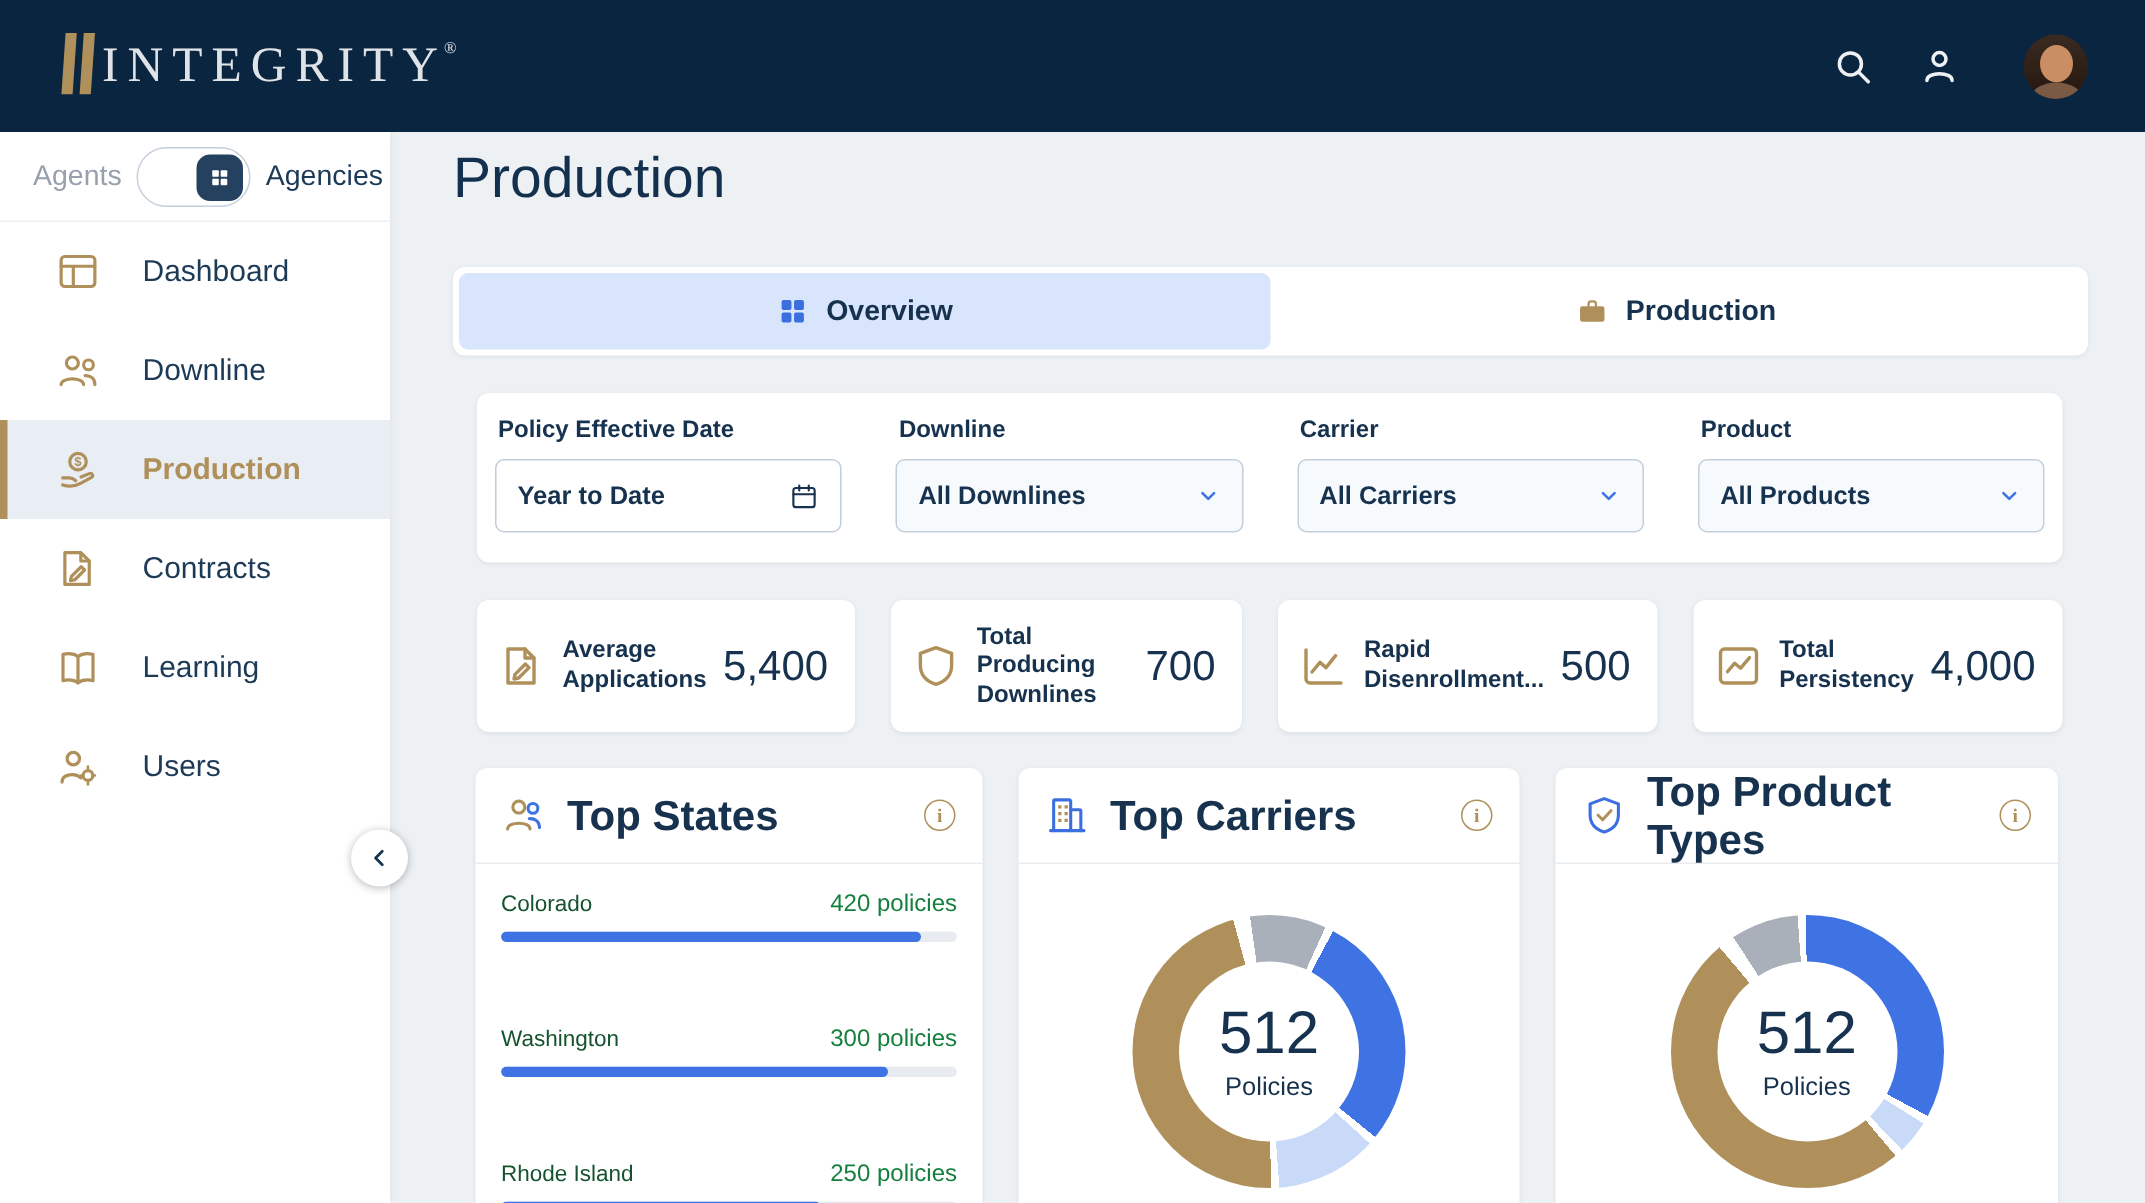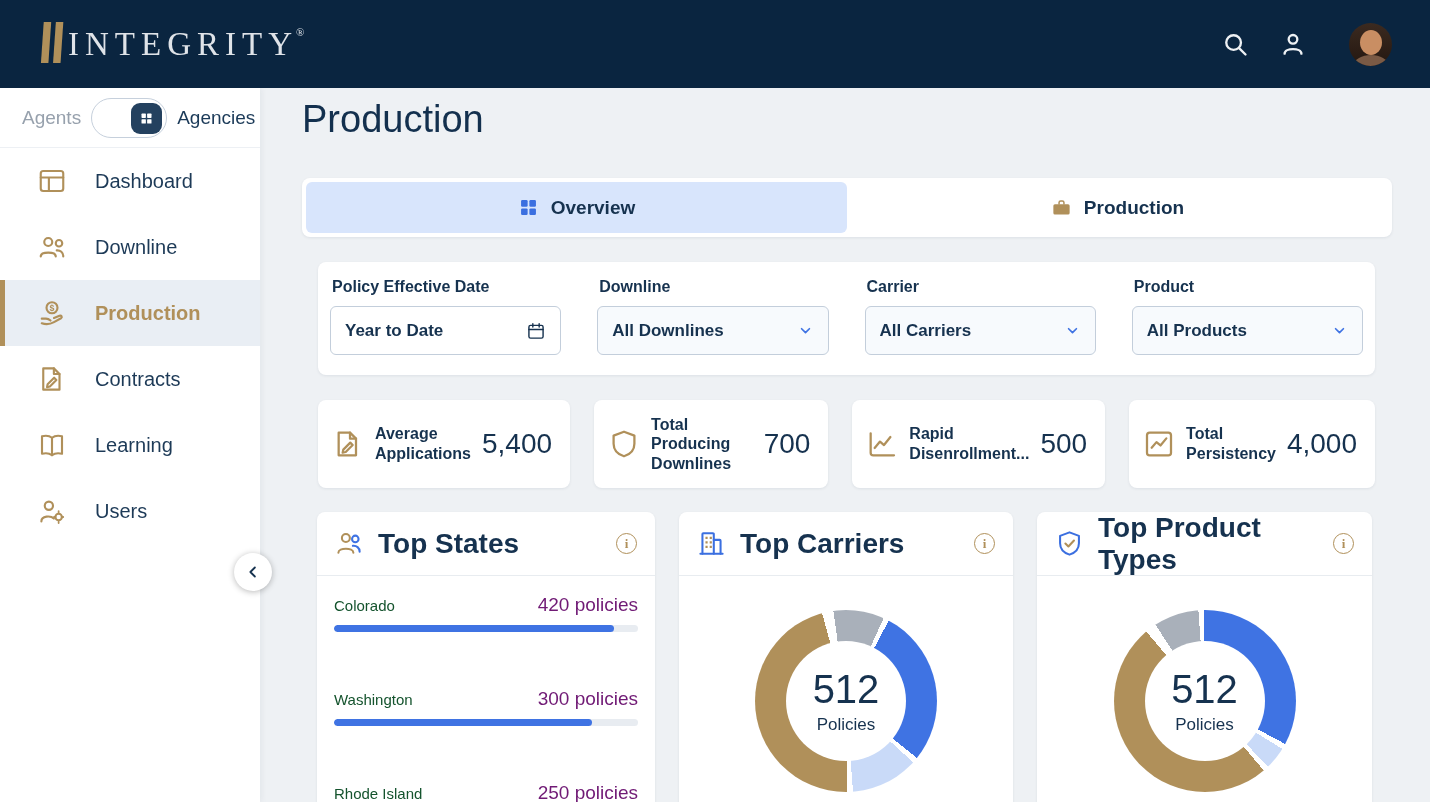--- a/index.html
+++ b/index.html
@@ -71,21 +71,21 @@
   .chart-icon { width:29px; height:29px; flex:none; }
   .chart-icon.gold { color:#b0905a; }
   .chart-icon.blue { color:#3b6fe0; }
   .chart-title { font-size:28px; font-weight:600; color:#16324f; }
   .info-btn { margin-left:auto; width:21px; height:21px; border:1.5px solid #b0905a; border-radius:50%; background:none; color:#b0905a; font-size:13px; font-weight:700; display:flex; align-items:center; justify-content:center; font-family:"Liberation Serif", serif; cursor:pointer; flex:none; }
 
   .state-rows { padding:18px 17px 0 17px; }
   .state-row { margin-bottom:56px; }
   .state-line { display:flex; justify-content:space-between; align-items:baseline; margin-bottom:9px; }
   .state-name { font-size:15px; color:#14532d; }
-  .state-policies { font-size:19px; color:#701a75; }
+  .state-policies { font-size:16px; color:#15803d; }
   .track { height:7px; background:#e8ecf1; border-radius:4px; overflow:hidden; }
   .fill { height:100%; background:#3f73e3; border-radius:4px; }
 
   .donut { width:182px; height:182px; border-radius:50%; margin:34px auto 0 auto; position:relative; background:#e8ecf1; }
   .hole { position:absolute; inset:31px; background:#fff; border-radius:50%; display:flex; flex-direction:column; align-items:center; justify-content:center; }
   .donut-value { font-size:40px; font-weight:500; color:#16324f; }
   .donut-label { font-size:17px; color:#16324f; margin-top:3px; }
 </style>
 </head>
 <body>

